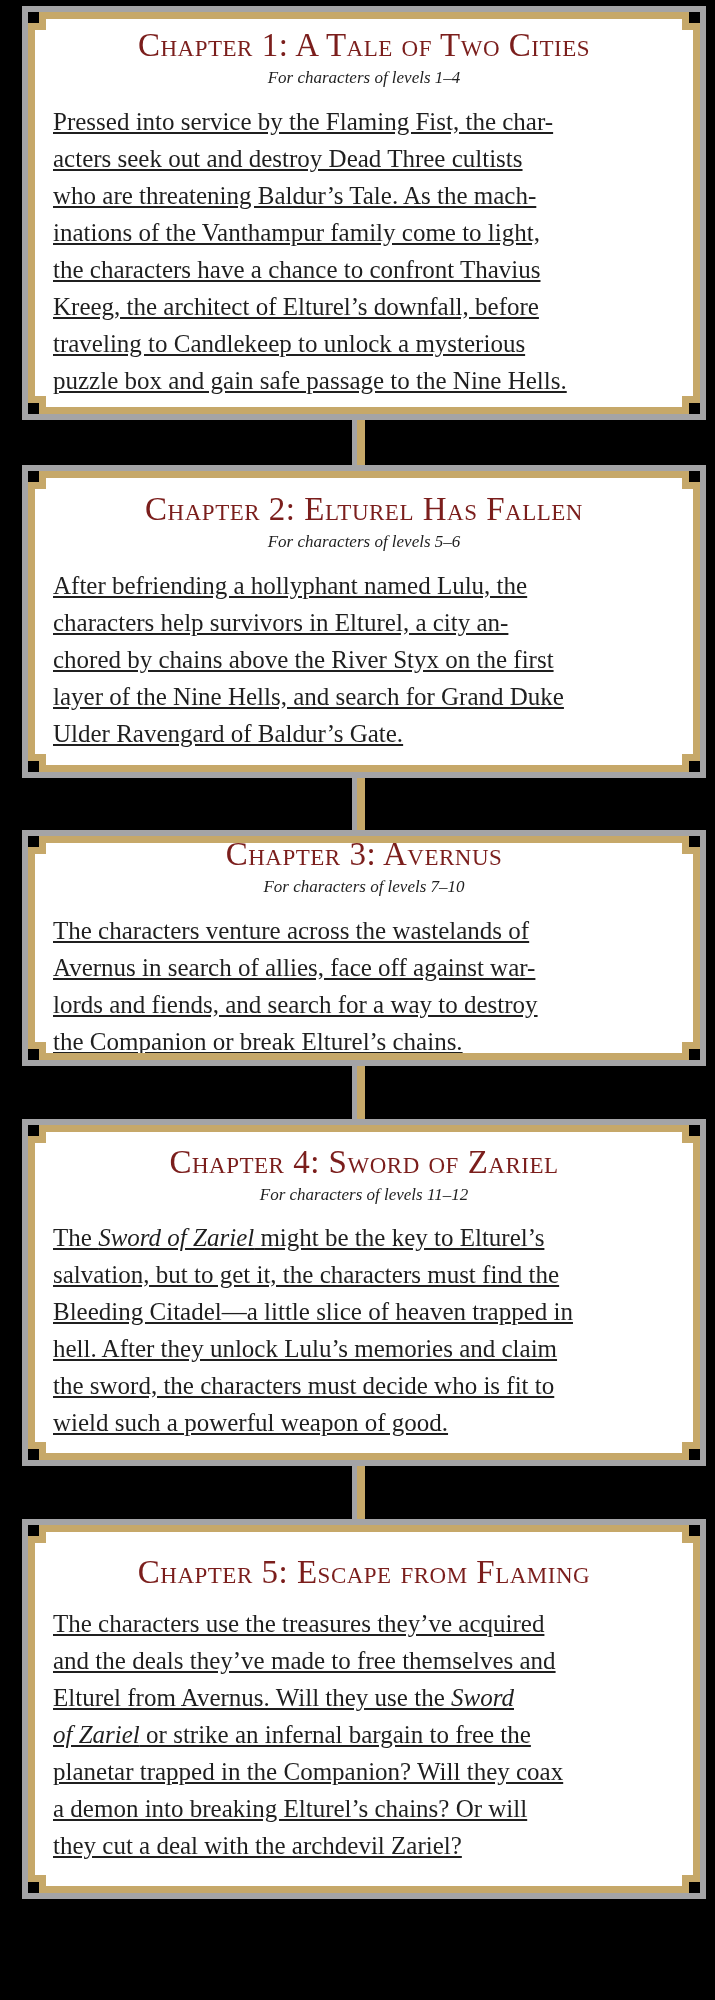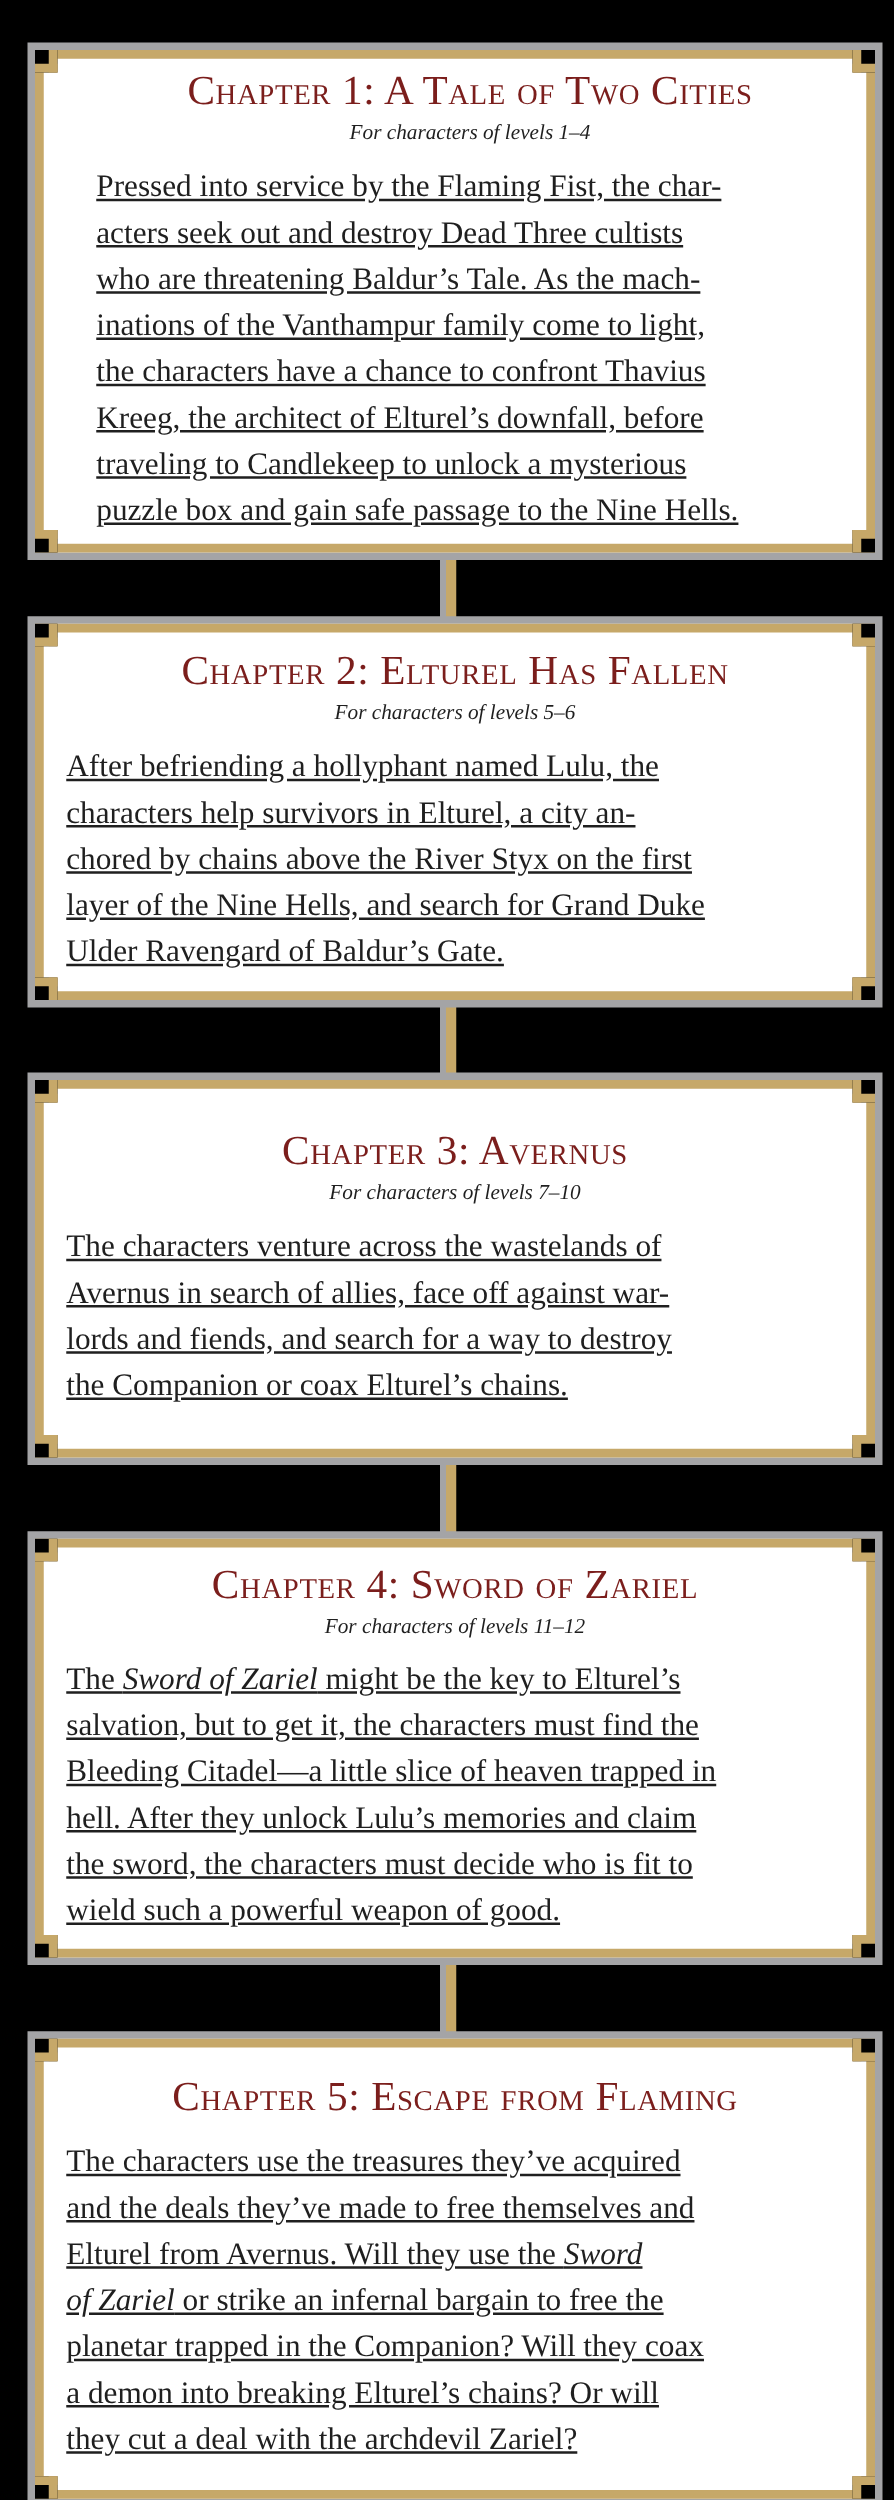--- a/index.html
+++ b/index.html
@@ -20,23 +20,23 @@
   }
   .box {
     position: relative;
     box-sizing: border-box;
     width: 672px;
     margin-left: 28px;
     background: #FFFFFF;
     border: 7px solid #C6A869;
     box-shadow: 0 0 0 6px #A4A4A6;
   }
-  .b1 { margin-top: 40px; height: 402px; padding-left: 24px; }
+  .b1 { margin-top: 12px; height: 402px; }
   .b2 { height: 301px; }
-  .b3 { height: 302px; }
+  .b3 { height: 224px; }
   .b4 { height: 335px; }
   .b5 { height: 368px; }
 
   .corner {
     position: absolute;
     width: 11px;
     height: 11px;
     background: #000000;
   }
   .corner.tl { top: -7px;    left: -7px;  border-right: 7px solid #C6A869; border-bottom: 7px solid #C6A869; }
@@ -147,21 +147,21 @@
     <span class="corner tr"></span>
     <span class="corner bl"></span>
     <span class="corner br"></span>
     <div class="inner">
       <h2 class="title">Chapter 3: Avernus</h2>
       <div class="subtitle">For characters of levels 7–10</div>
       <div class="summary">
           <div class="line"><span>The characters venture across the wastelands of</span></div>
           <div class="line"><span>Avernus in search of allies, face off against war-</span></div>
           <div class="line"><span>lords and fiends, and search for a way to destroy</span></div>
-          <div class="line"><span>the Companion or coax Elturel’s chains.</span></div>
+          <div class="line"><span>the Companion or break Elturel’s chains.</span></div>
         </div>
     </div>
   </section>
 
   <div class="connector g3"></div>
 
   <section class="box b4">
     <span class="corner tl"></span>
     <span class="corner tr"></span>
     <span class="corner bl"></span>

